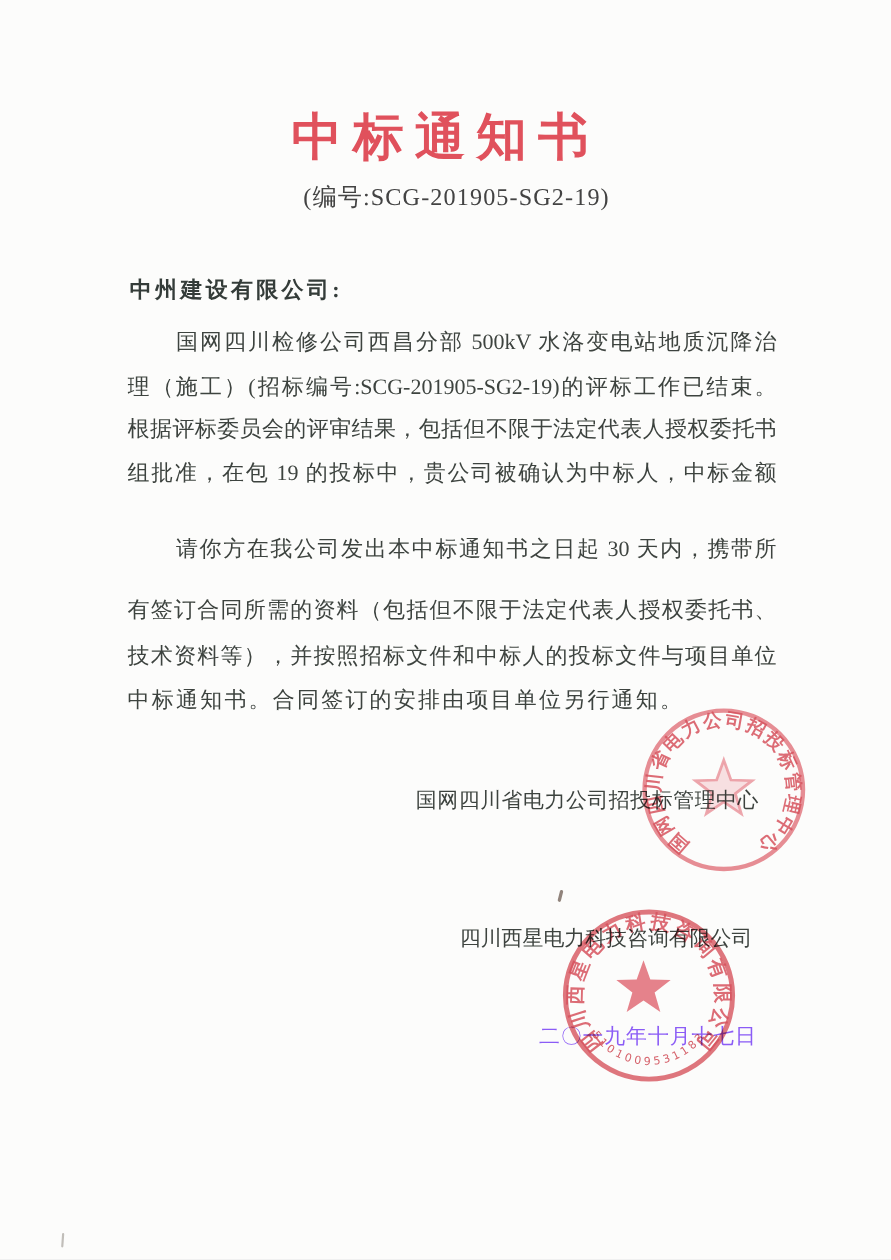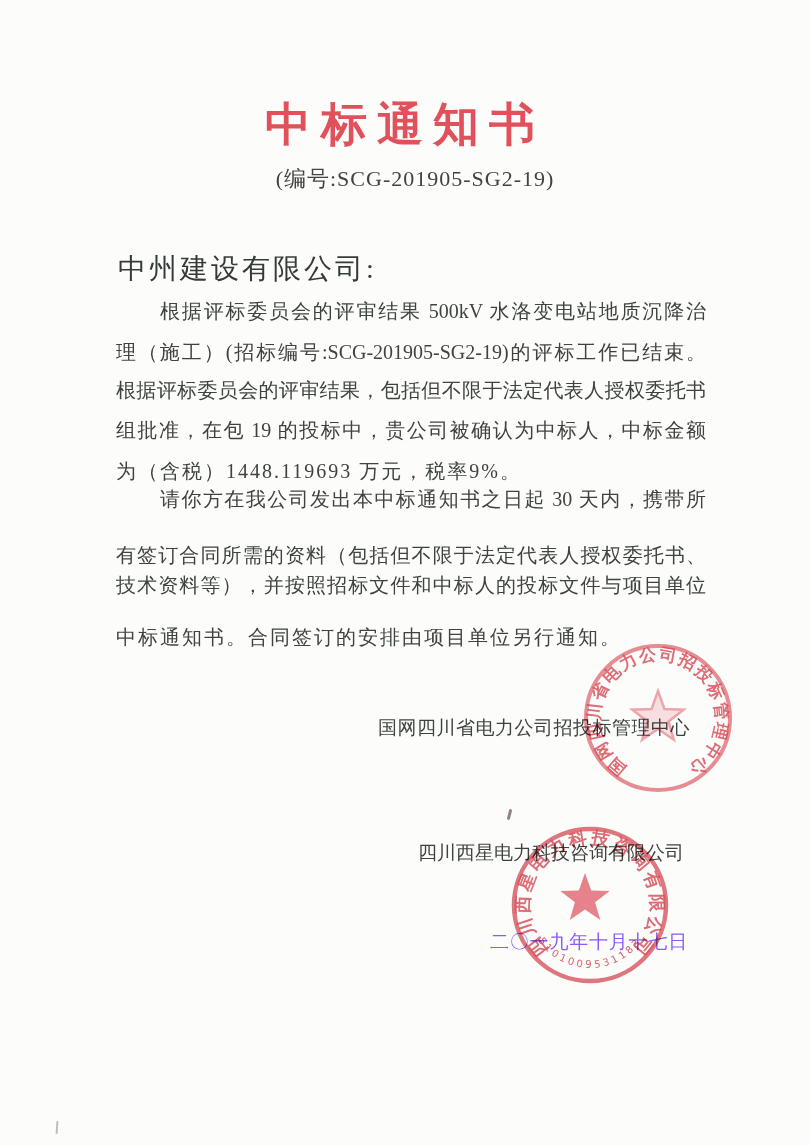--- a/index.html
+++ b/index.html
@@ -13,21 +13,21 @@
     position:absolute; top:94px; left:0; width:810px; margin:0;
     text-align:center; font-size:46px; font-weight:bold;
     color:#e0515c; letter-spacing:10px;
   }
   .doc-number {
     position:absolute; top:164px; left:10px; width:810px;
     text-align:center; font-size:22px; color:#434343; letter-spacing:1px;
   }
   .recipient {
     position:absolute; top:250px; left:118px;
-    font-size:28px; font-weight:normal; color:#343c39; letter-spacing:3px;
+    font-size:20px; font-weight:bold; color:#343c39; letter-spacing:3px;
   }
   .bline {
     position:absolute; left:116px; width:590px; line-height:30px;
     font-size:20px; color:#3d433f; letter-spacing:2px; overflow:hidden;
   }
   .just { letter-spacing:normal; text-align:justify; text-align-last:justify; }
   .indent { padding-left:44px; width:546px; }
   .sig   { position:absolute; top:715px; left:378px; font-size:19px; letter-spacing:0.5px; color:#3d433f; }
   .company { position:absolute; top:840px; left:418px; font-size:19px; letter-spacing:0; color:#3d433f; }
   .date  { position:absolute; top:929px; left:490px; font-size:19px; letter-spacing:0.8px; color:#8b5cf6; }
@@ -51,28 +51,27 @@
 <body>
 
 <div class="page">
 
   <h1 class="title">中标通知书</h1>
 
   <div class="doc-number">(编号:SCG-201905-SG2-19)</div>
 
   <div class="recipient">中州建设有限公司:</div>
 
-  <div class="bline just indent" style="top:296px">根据评标委员会的评审结果 500kV 水洛变电站地质沉降治</div>
+  <div class="bline just indent" style="top:296px">国网四川检修公司西昌分部 500kV 水洛变电站地质沉降治</div>
   <div class="bline just" style="top:337px">理（施工）(招标编号:SCG-201905-SG2-19)的评标工作已结束。</div>
   <div class="bline just" style="top:375px">根据评标委员会的评审结果，包括但不限于法定代表人授权委托书</div>
   <div class="bline just" style="top:415px">组批准，在包 19 的投标中，贵公司被确认为中标人，中标金额</div>
-  <div class="bline" style="top:456px">为（含税）1448.119693 万元，税率9%。</div>
   <div class="bline just indent" style="top:484px">请你方在我公司发出本中标通知书之日起 30 天内，携带所</div>
   <div class="bline just" style="top:540px">有签订合同所需的资料（包括但不限于法定代表人授权委托书、</div>
-  <div class="bline just" style="top:570px">技术资料等），并按照招标文件和中标人的投标文件与项目单位</div>
+  <div class="bline just" style="top:582px">技术资料等），并按照招标文件和中标人的投标文件与项目单位</div>
   <div class="bline" style="top:622px">中标通知书。合同签订的安排由项目单位另行通知。</div>
 
   <div class="sig">国网四川省电力公司招投标管理中心</div>
   <div class="company">四川西星电力科技咨询有限公司</div>
   <div class="date">二〇一九年十月十七日</div>
 
   <svg class="stamp stamp1" width="170" height="170" viewBox="0 0 170 170">
     <circle class="seal-border" cx="85" cy="85" r="72"></circle>
     <path id="ring1path" d="M 85,143 A 58,58 0 0 1 85,27 A 58,58 0 0 1 85,143" fill="none"></path>
     <text class="ring-text" letter-spacing="1.8"><textPath href="#ring1path" startOffset="32">国网四川省电力公司招投标管理中心</textPath></text>

